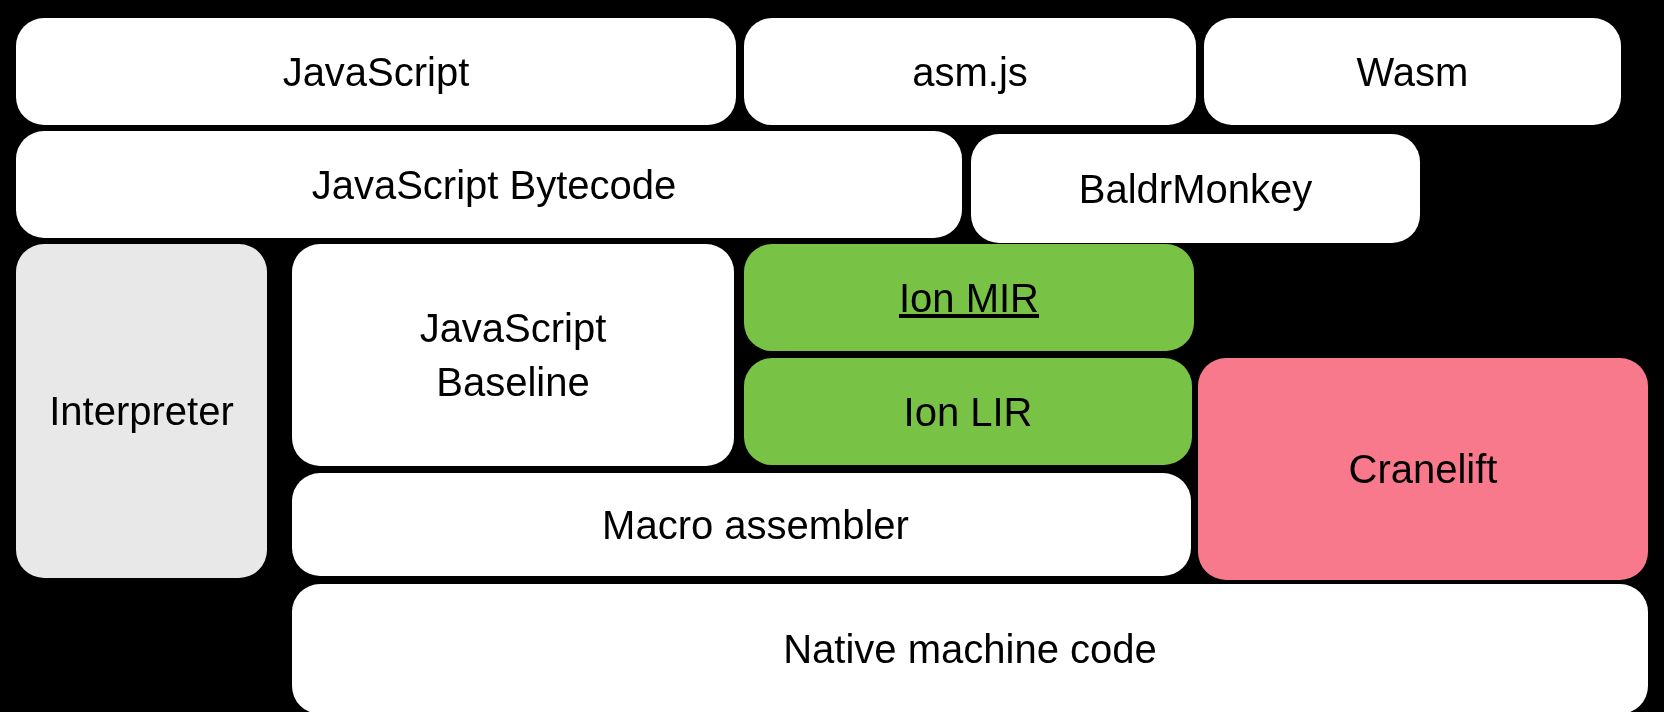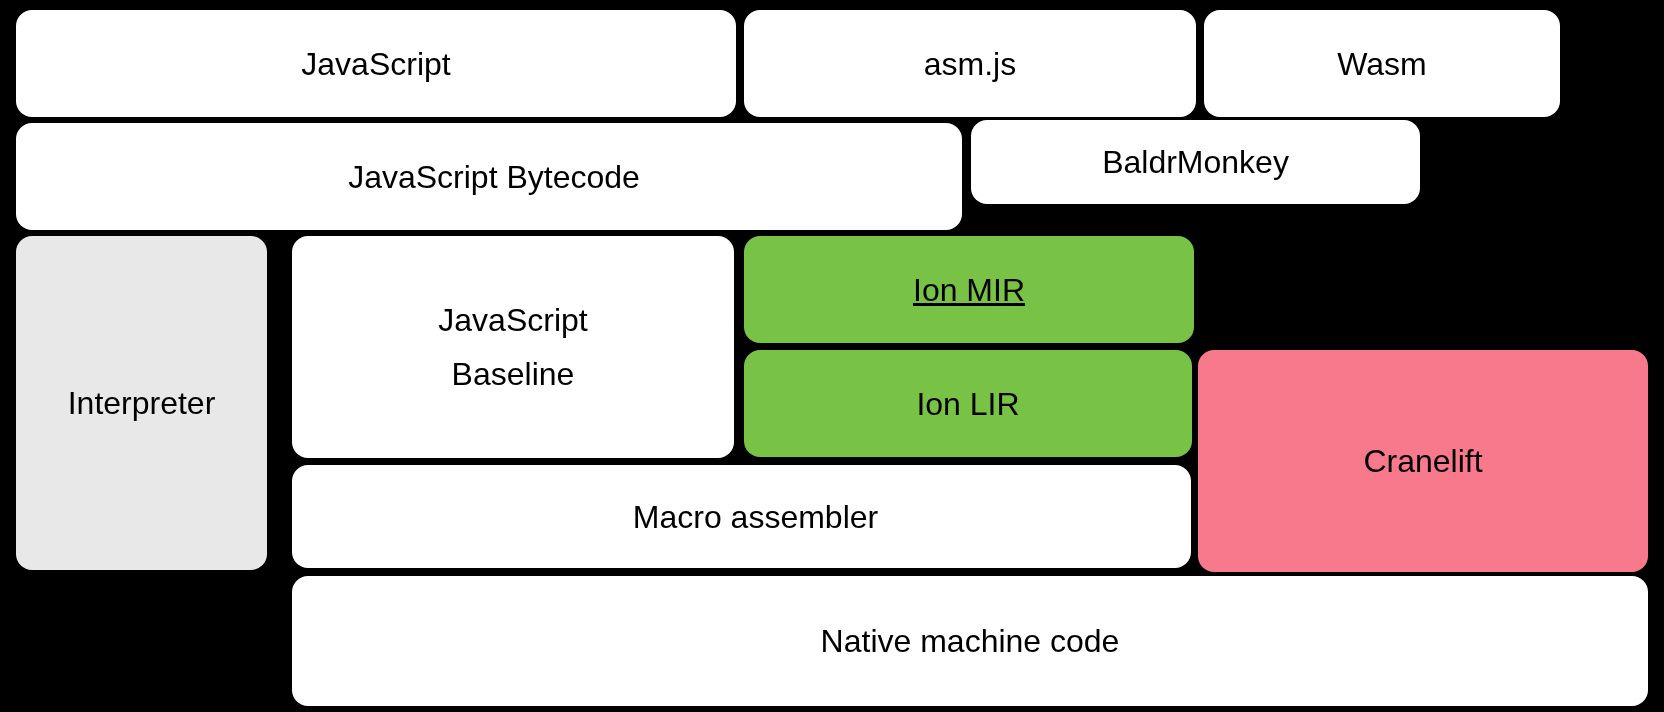--- a/index.html
+++ b/index.html
@@ -10,37 +10,38 @@
   .diagram {
     position: relative;
     width: 1664px;
     height: 712px;
     background: var(--bg, #000);
     font-family: "Liberation Sans", sans-serif;
     overflow: hidden;
   }
   .node {
     position: absolute;
-    border-radius: 16px;
+    border-radius: 28px;
     display: flex;
     align-items: center;
     justify-content: center;
     text-align: center;
-    font-size: 32px;
+    font-size: 40px;
     line-height: 54px;
     color: var(--text, #000);
     white-space: pre-line;
     box-sizing: border-box;
+    margin-top: 8px;
   }
   
   .node-javascript          { left: 16px;   top: 10px;  width: 720px;  height: 107px; }
   .node-asmjs               { left: 744px;  top: 10px;  width: 452px;  height: 107px; }
-  .node-wasm                { left: 1204px; top: 10px;  width: 356px;  height: 107px; }
+  .node-wasm                { left: 1204px; top: 10px;  width: 417px;  height: 107px; }
   .node-javascript-bytecode { left: 16px;   top: 123px; width: 946px;  height: 107px; padding-left: 10px; }
-  .node-baldrmonkey         { left: 971px;  top: 120px; width: 449px;  height: 84px; }
+  .node-baldrmonkey         { left: 971px;  top: 126px; width: 449px;  height: 109px; }
   .node-interpreter         { left: 16px;   top: 236px; width: 251px;  height: 334px; }
   .node-javascript-baseline { left: 292px;  top: 236px; width: 442px;  height: 222px; }
   .node-ion-mir             { left: 744px;  top: 236px; width: 450px;  height: 107px; text-decoration: underline; }
   .node-ion-lir             { left: 744px;  top: 350px; width: 448px;  height: 107px; }
   .node-cranelift           { left: 1198px; top: 350px; width: 450px;  height: 222px; }
   .node-macro-assembler     { left: 292px;  top: 465px; width: 899px;  height: 103px; }
   .node-native-machine-code { left: 292px;  top: 576px; width: 1356px; height: 130px; }
 </style>
 </head>
 <body>

